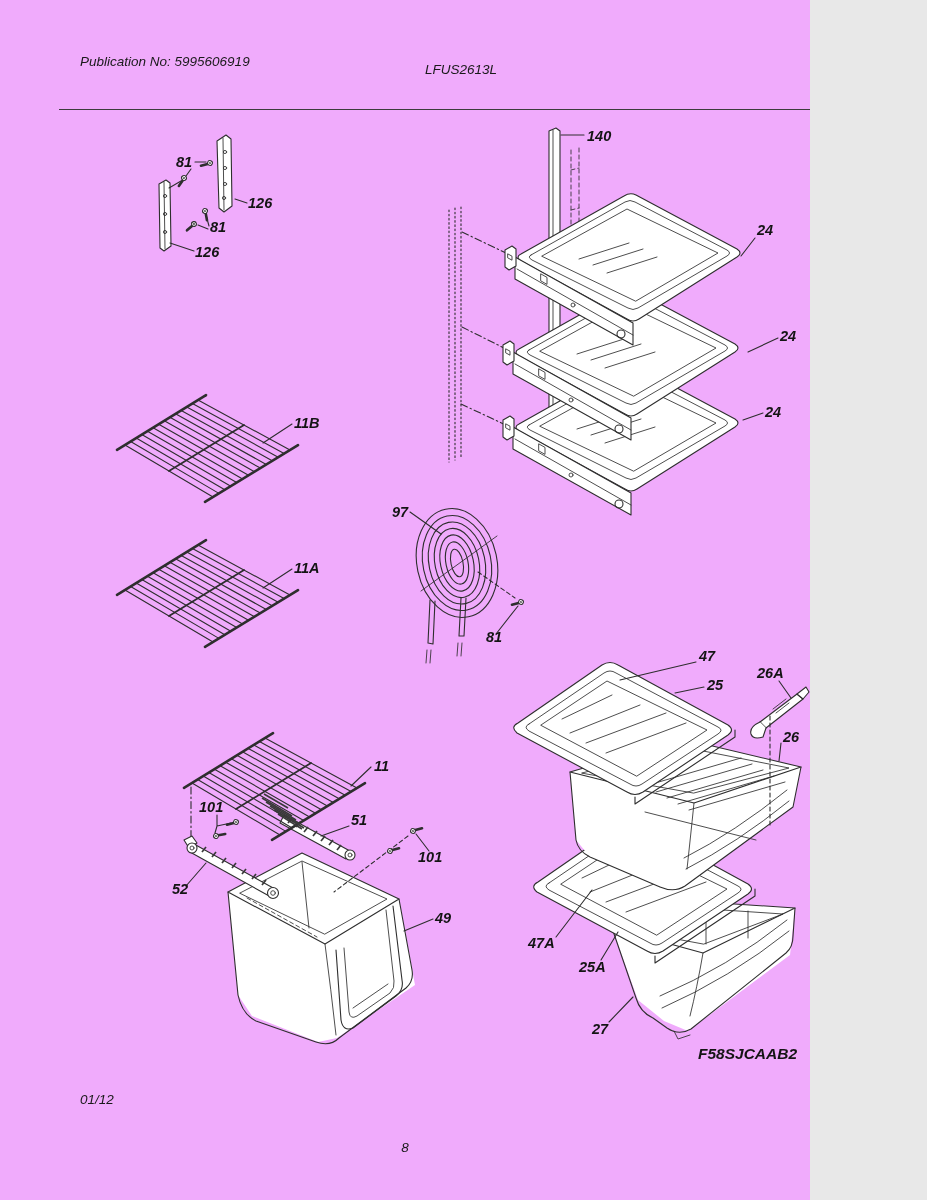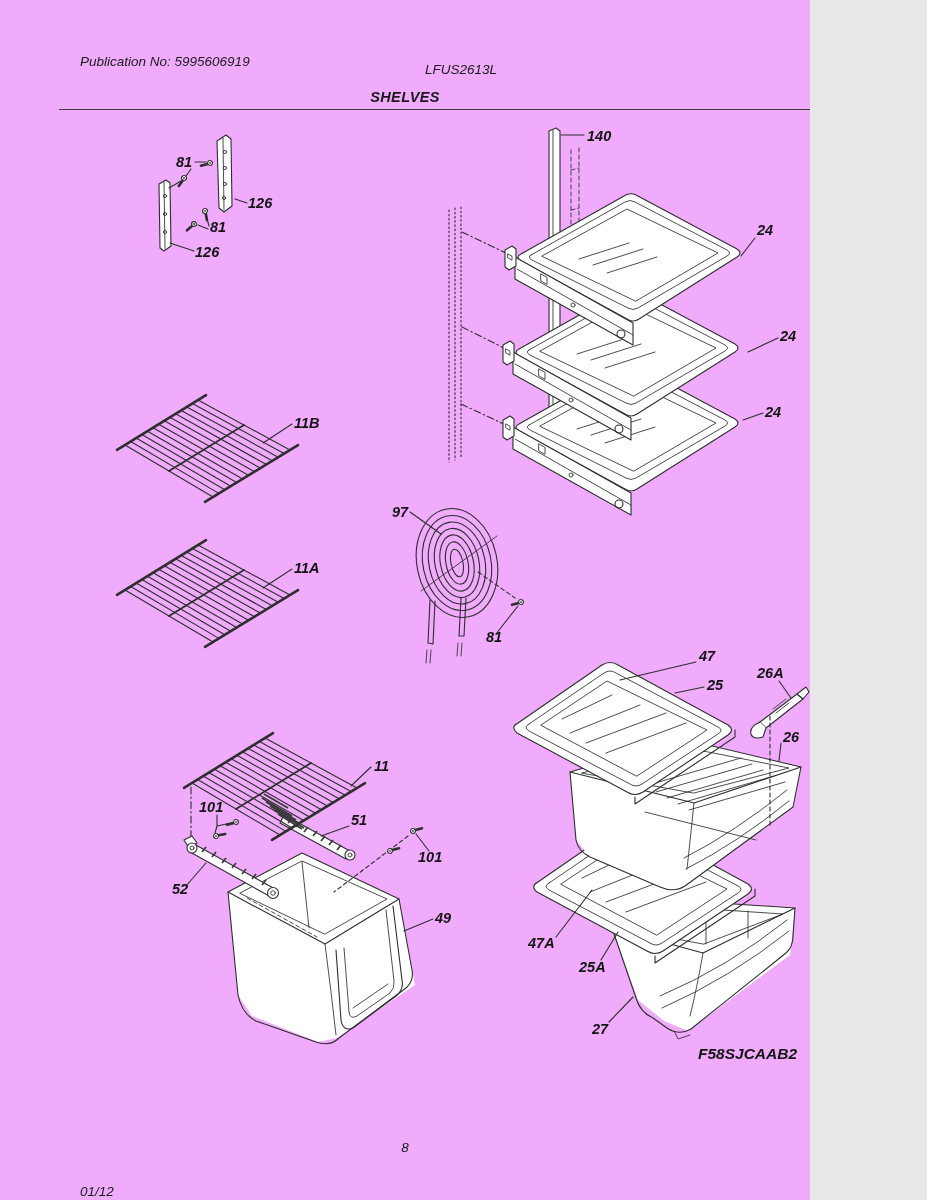--- a/index.html
+++ b/index.html
@@ -4,21 +4,21 @@
 <style>
   html,body{margin:0;padding:0;background:#e8e8e8;}
   #page{position:relative;width:810px;height:1200px;background:#f0abfc;overflow:hidden;
         font-family:"Liberation Sans",sans-serif;color:#1a1a1a;font-style:italic;}
   .hdr-txt{position:absolute;font-size:13.5px;white-space:nowrap;}
   #pub{left:80px;top:54px;}
   #model{left:425px;top:62px;}
   #title{left:0;right:0;top:89px;text-align:center;font-weight:bold;font-size:14.5px;letter-spacing:.4px;}
   #rule{position:absolute;left:59px;top:109px;width:809px;height:0;border-top:1px solid #3c3c3c;}
   .ftr-txt{position:absolute;font-size:13.5px;}
-  #fdate{left:80px;top:1184px;}
+  #fdate{left:80px;top:1092px;}
   #fpage{left:0;right:0;top:1140px;text-align:center;}
   svg{position:absolute;left:0;top:0;}
   .ln{fill:none;stroke:#2e2e2e;stroke-width:1.1;stroke-linecap:round;stroke-linejoin:round;}
   .lnF{fill:#ffffff;stroke:#2e2e2e;stroke-width:1.1;stroke-linecap:round;stroke-linejoin:round;}
   .thick{stroke-width:2.6;}
   .md{stroke-width:1.8;}
   .thin{stroke-width:0.85;}
   .dash{stroke-dasharray:4,3;}
   .dot{stroke-dasharray:1.6,2.6;}
   .dashdot{stroke-dasharray:7,3,1.5,3;}
@@ -26,21 +26,20 @@
   .lbl{font-family:"Liberation Sans",sans-serif;font-weight:bold;font-size:14.5px;fill:#141414;}
   .codeTxt{font-family:"Liberation Sans",sans-serif;font-weight:bold;font-size:15.5px;fill:#141414;}
 </style>
 </head>
 <body>
 
 <div id="page">
 
   <div id="pub" class="hdr-txt">Publication No: 5995606919</div>
   <div id="model" class="hdr-txt">LFUS2613L</div>
-  <div id="title" class="hdr-txt">SHELVES</div>
   <div id="rule"></div>
 
   <svg width="927" height="1200" viewBox="0 0 927 1200">
     <defs>
       <g id="screw">
         <path class="ln" d="M-8,5 L-2,1.5" style="stroke-width:2.6"></path>
         <circle class="lnF" r="2.4"></circle>
         <circle r="0.9" fill="#2e2e2e" stroke="none"></circle>
       </g>
 

